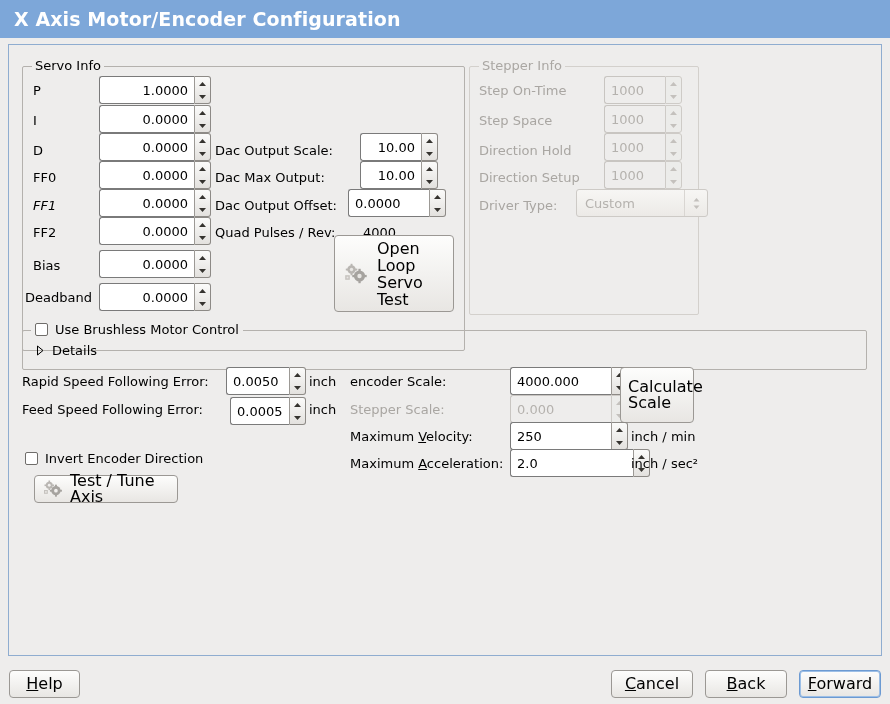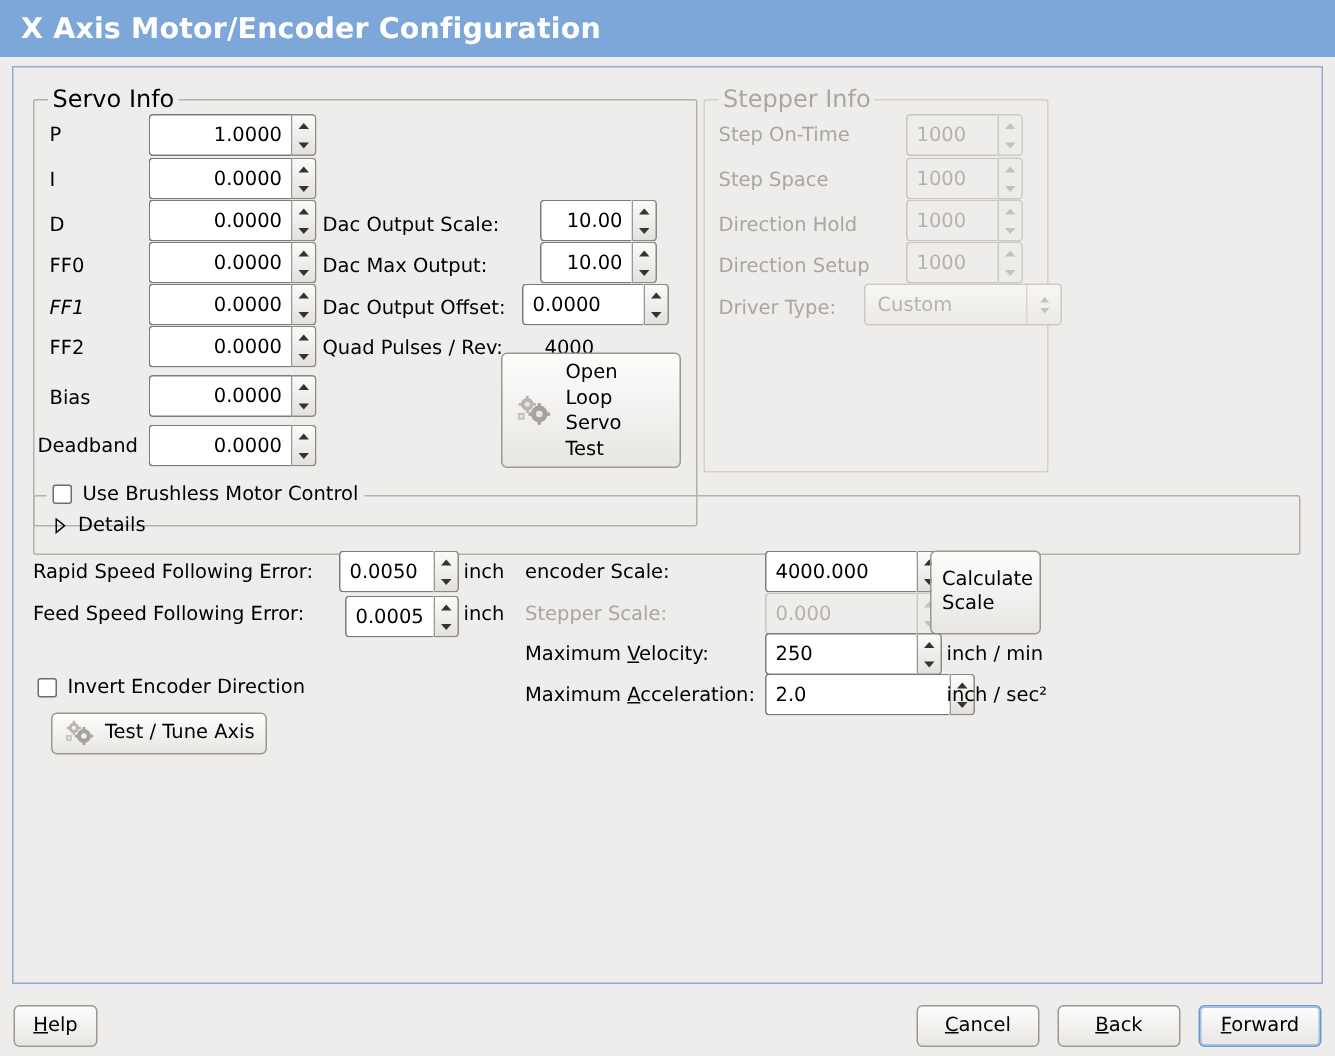--- a/index.html
+++ b/index.html
@@ -42,21 +42,21 @@
     position:absolute;
     border:1px solid #b4b1ad;
     border-radius:2px;
     background:transparent;
   }
   .frame-title {
     position:absolute;
     top:-8px; left:9px;
     background:#eeedec;
     padding:0 3px;
-    font-size:16px;
+    font-size:13px;
     line-height:13px;
   }
   .frame-title.disabled { color:#aaa7a3; }
 
   
   .lbl { position:absolute; font-size:13px; white-space:nowrap; line-height:16px; }
   .lbl.dim { color:#a9a6a2; }
   .u { text-decoration:underline; }
 
   
@@ -106,21 +106,21 @@
 
   
   .val { position:absolute; font-size:13px; }
 
   
   .btn {
     position:absolute;
     background:linear-gradient(#fdfdfc,#e8e6e3);
     border:1px solid #9b9894;
     border-radius:4px;
-    font-size:13px;
+    font-size:16px;
     display:flex; align-items:center; justify-content:center;
     color:#000;
     cursor:default;
     line-height:16px;
   }
   .btn.focus {
     border-color:#6c9ad2;
     box-shadow:0 0 0 1px #9dbfe6 inset;
   }
 
@@ -640,21 +640,21 @@
             <path d="M4.5 5L1 1h7z"></path>
           </svg>
         </div>
     </div>
   </div>
   <span class="lbl" style="left:622px; top:411px;">inch / sec²</span>
 
 </div>
 
 <div class="buttonbar">
-  <div class="btn" style="left:9px; top:10px; width:56px; height:28px;">
+  <div class="btn" style="left:9px; top:10px; width:71px; height:28px;">
     <span><span class="u">H</span><span>elp</span></span>
   </div>
   <div class="btn" style="left:611px; top:10px; width:82px; height:28px;">
     <span><span class="u">C</span><span>ancel</span></span>
   </div>
   <div class="btn" style="left:705px; top:10px; width:82px; height:28px;">
     <span><span class="u">B</span><span>ack</span></span>
   </div>
   <div class="btn focus" style="left:799px; top:10px; width:82px; height:28px;">
     <span><span class="u">F</span><span>orward</span></span>

